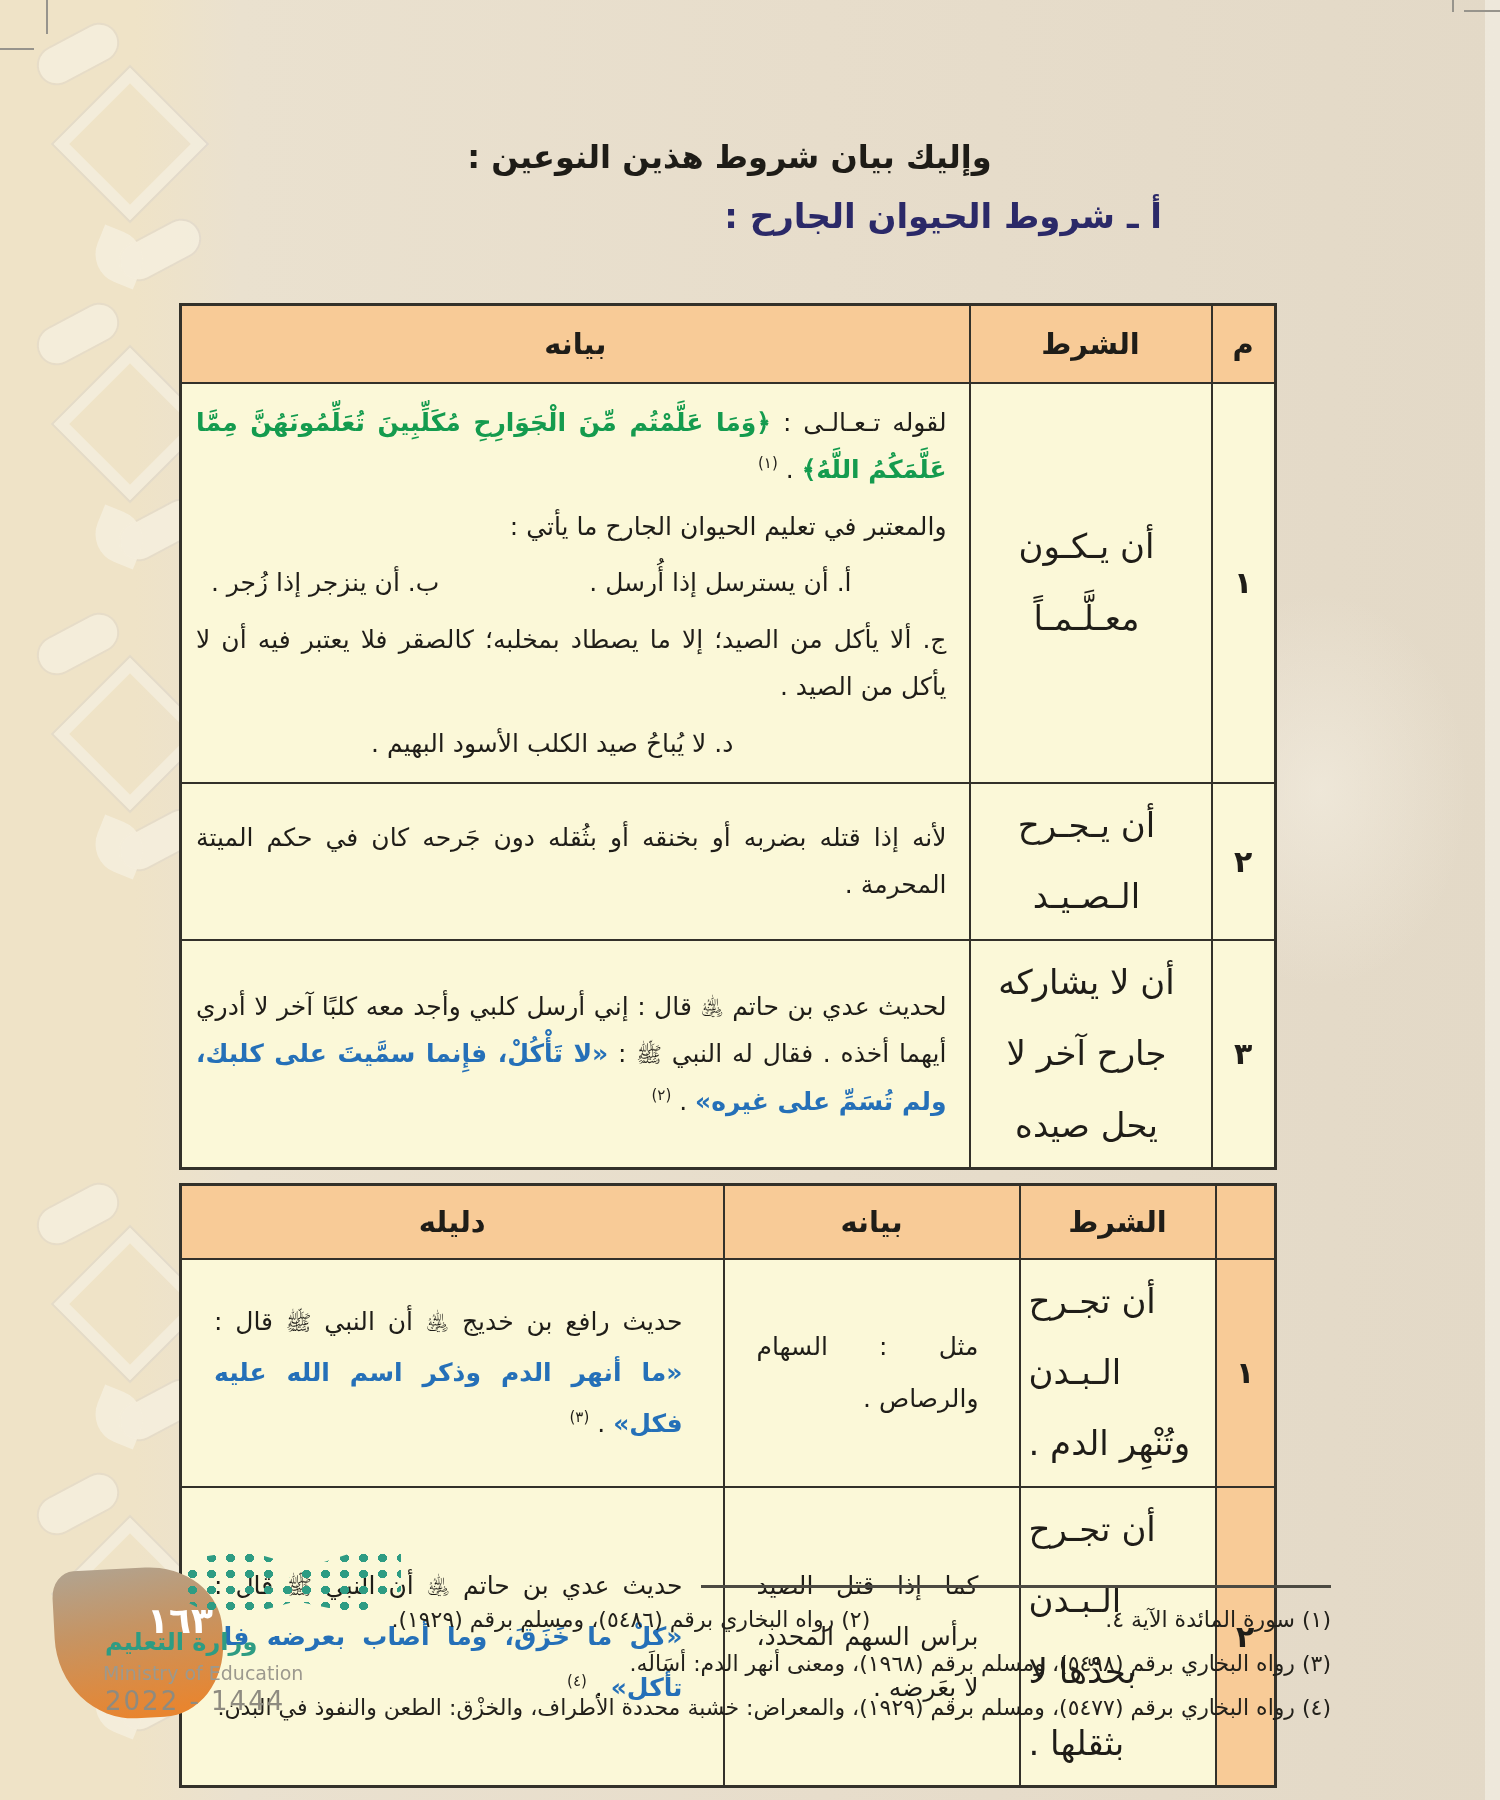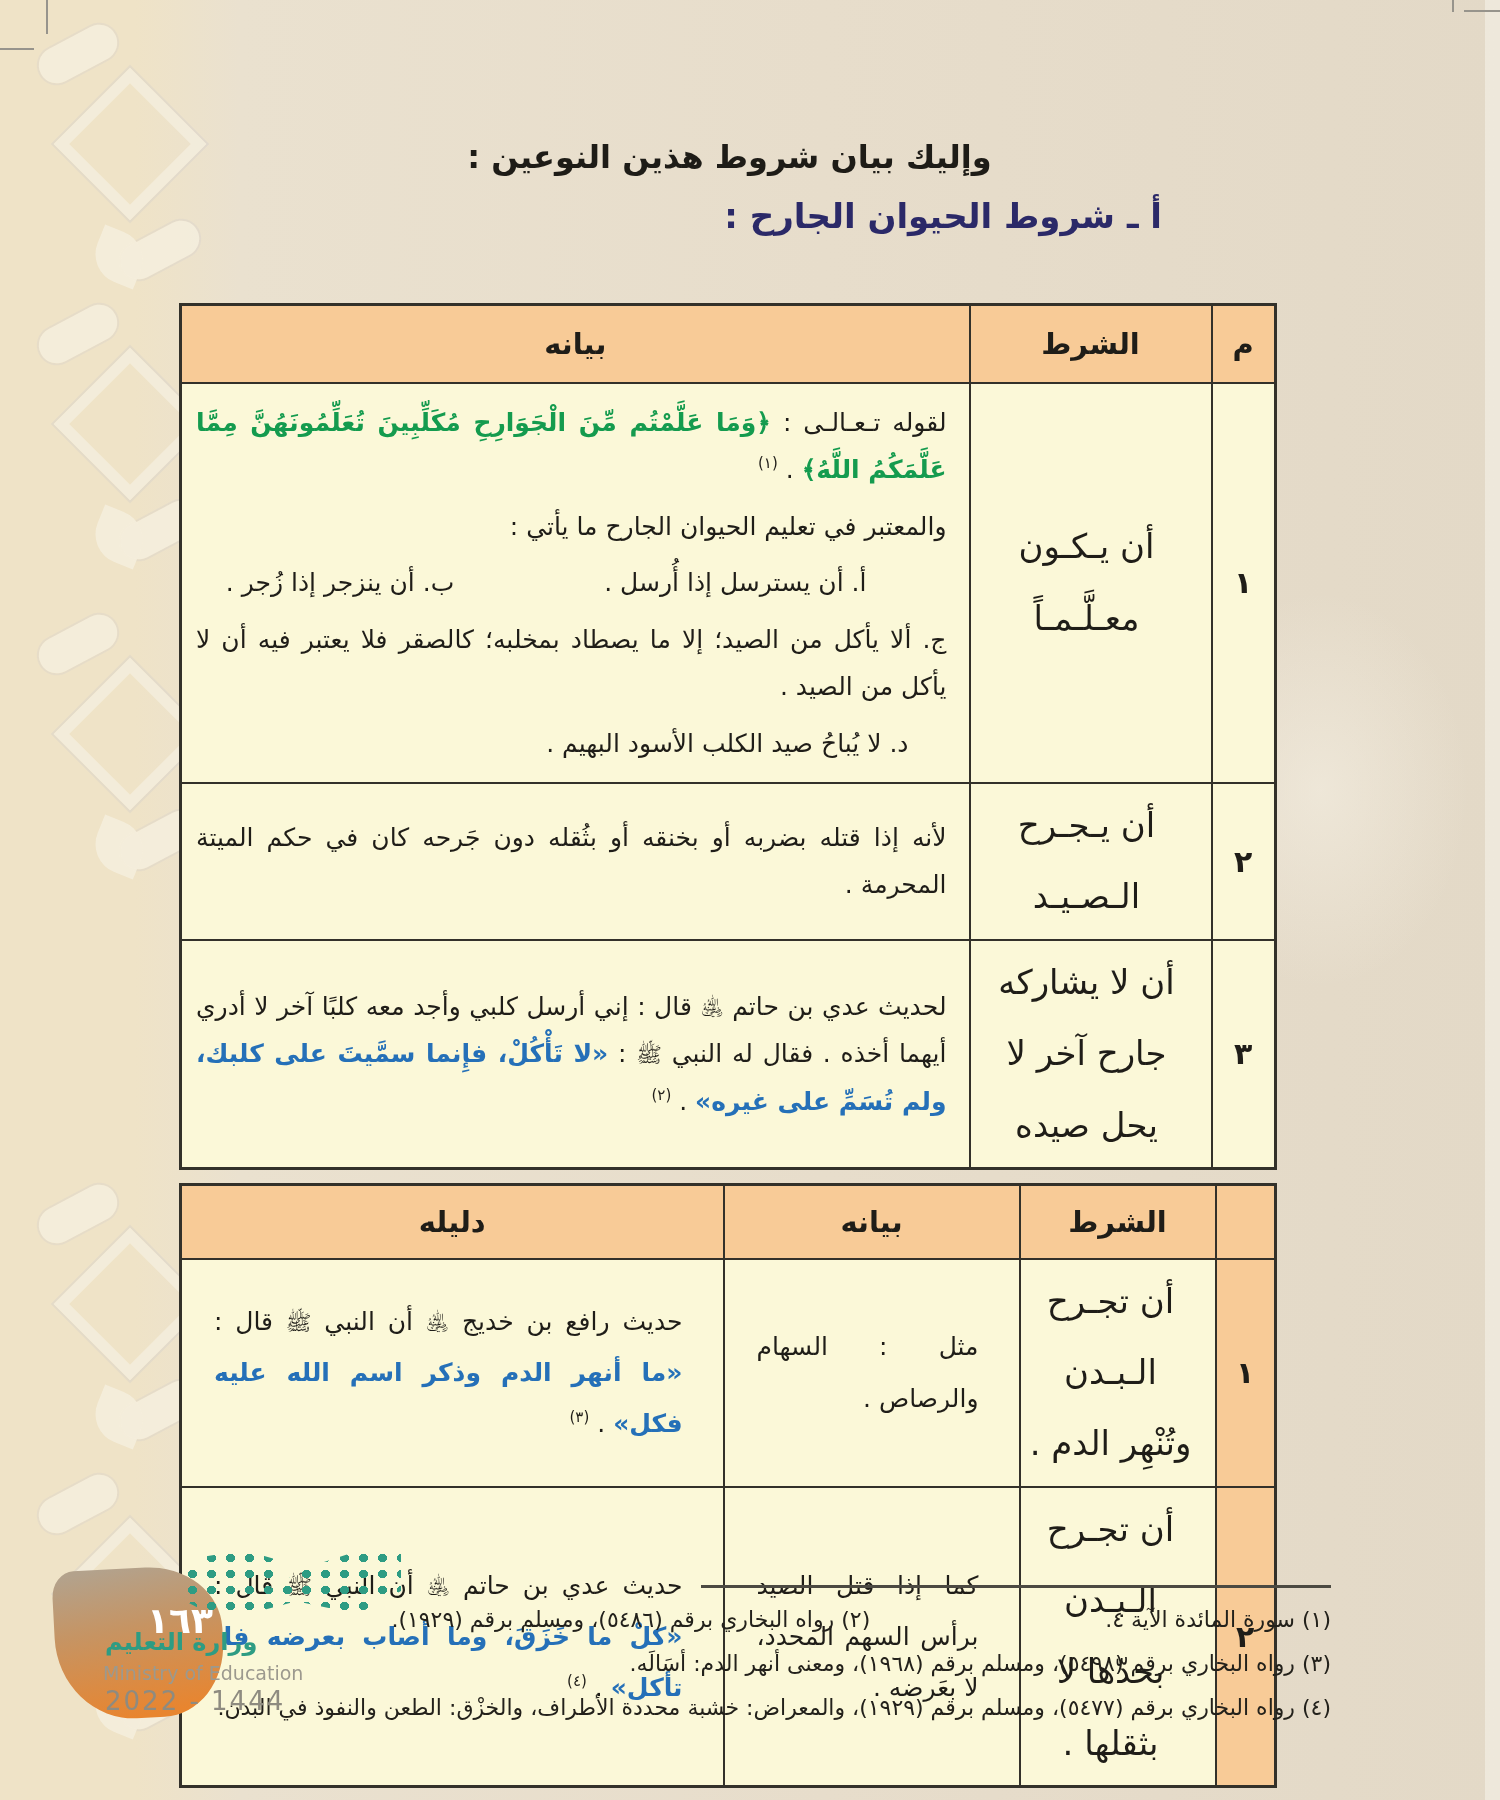--- a/index.html
+++ b/index.html
@@ -35,24 +35,24 @@
     background:#FBF8D8;border:3px solid #33312A;}
   th,td{border:2px solid #33312A;vertical-align:middle;padding:6px 22px 6px 14px;}
   thead th{background:#F8CB97;text-align:center;font-weight:bold;font-size:29px;padding:6px 8px;}
   .t1{top:303px;}
   .t2{top:1183px;}
   .t1 tr.rh{height:78px;} .t1 tr.r1{height:358px;} .t1 tr.r2{height:100px;} .t1 tr.r3{height:204px;}
   .t2 tr.rh{height:74px;} .t2 tr.r1{height:144px;} .t2 tr.r2{height:140px;}
   td.num{ text-align:center;font-weight:bold;font-size:30px;padding:4px;}
   .t2 td.num{background:#F8CB97;}
   td.cond{text-align:center;font-size:34px;line-height:2.1;}
-  .t2 td.cond{text-align:center;padding-left:8px;}
+  .t2 td.cond{text-align:left;padding-left:8px;}
   td.exp{text-align:right;font-size:25px;line-height:1.9;}
   td.exp p{margin:9px 0;text-align:justify;}
-  td.exp p.center-row{text-align:right;}
+  td.exp p.center-row{text-align:center;}
   .ind1{padding-right:80px;}
   .ind2{padding-right:38px;}
   td.evd{text-align:right;font-size:25px;line-height:2.05;}
   td.evd p,td.exp2 p{margin:4px 18px;text-align:justify;}
   td.exp2{text-align:right;font-size:25px;line-height:2.05;}
   
   .k{color:#1F1D18;}
   .g{color:#149B4E;font-weight:bold;}
   .b{color:#2570B8;font-weight:bold;}
   .fn{font-size:15px;vertical-align:10px;color:#1F1D18;font-weight:normal;}

